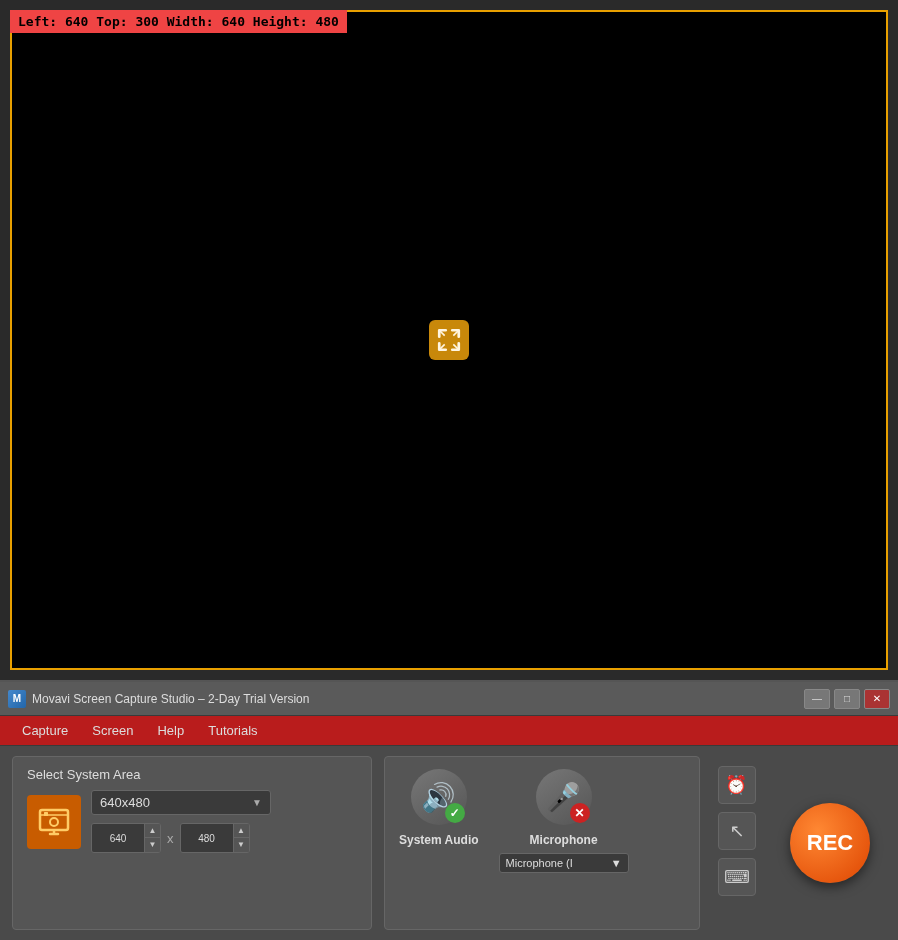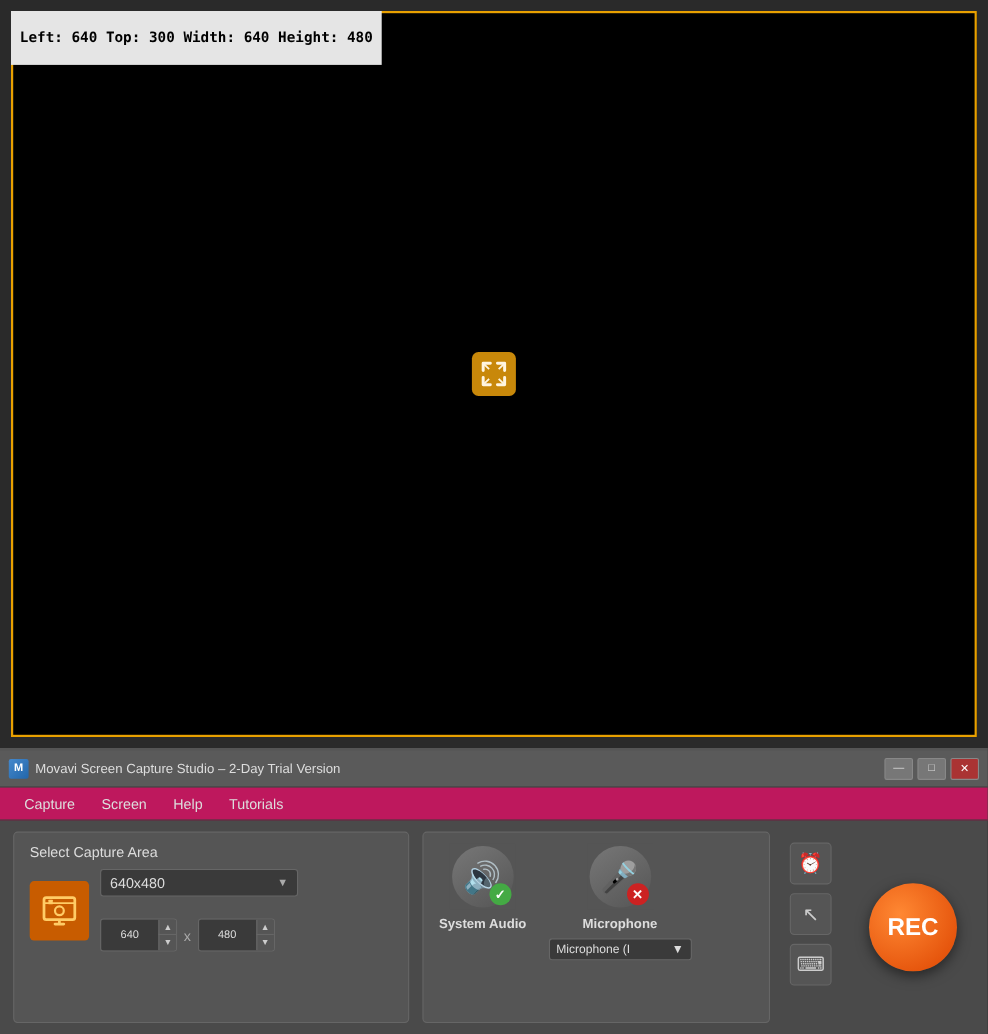--- a/index.html
+++ b/index.html
@@ -26,25 +26,25 @@
       right: 10px;
       bottom: 10px;
       border: 2px solid #e8a000;
       background: #000;
     }
 
     .position-label {
       position: absolute;
       top: 10px;
       left: 10px;
-      background: #e5e5e5;
+      background: #ef4444;
       color: #000;
       font-size: 13px;
       font-weight: bold;
-      padding: 17px 8px;
+      padding: 4px 8px;
       font-family: monospace;
       z-index: 10;
     }
 
     .expand-icon {
       position: absolute;
       top: 50%;
       left: 50%;
       transform: translate(-50%, -50%);
       width: 40px;
@@ -126,21 +126,21 @@
     }
 
     .title-btn.close {
       background: #aa3333;
       color: white;
     }
 
     
     .menu-bar {
       height: 30px;
-      background: #be185d;
+      background: #b91c1c;
       display: flex;
       align-items: center;
       padding: 0 12px;
       gap: 4px;
       border-bottom: 1px solid #3a3a3a;
     }
 
     .menu-item {
       color: #ddd;
       font-size: 13px;
@@ -195,21 +195,21 @@
     }
 
     .capture-screen-btn svg {
       width: 32px;
       height: 32px;
     }
 
     .capture-right {
       display: flex;
       flex-direction: column;
-      gap: 20px;
+      gap: 8px;
     }
 
     .resolution-dropdown {
       display: flex;
       align-items: center;
       background: #3a3a3a;
       border: 1px solid #666;
       border-radius: 3px;
       padding: 4px 8px;
       color: #ddd;
@@ -473,21 +473,21 @@
   <div class="menu-bar">
     <div class="menu-item">Capture</div>
     <div class="menu-item">Screen</div>
     <div class="menu-item">Help</div>
     <div class="menu-item">Tutorials</div>
   </div>
 
   <div class="controls-area">
 
     <div class="capture-section">
-      <span class="section-title">Select Capture Area</span>
+      <span class="section-title">Select System Area</span>
       <div class="capture-controls">
         <button class="capture-screen-btn">
           <svg viewBox="0 0 32 32" fill="none">
             <rect x="2" y="4" width="28" height="20" rx="2" stroke="#ffcc66" stroke-width="2.5" fill="none"></rect>
             <line x1="2" y1="9" x2="30" y2="9" stroke="#ffcc66" stroke-width="1.5"></line>
             <rect x="6" y="6" width="4" height="4" rx="0.5" fill="#ffcc66"></rect>
             <circle cx="16" cy="16" r="4" stroke="#ffcc66" stroke-width="2"></circle>
             <line x1="12" y1="28" x2="20" y2="28" stroke="#ffcc66" stroke-width="2.5" stroke-linecap="round"></line>
             <line x1="16" y1="24" x2="16" y2="28" stroke="#ffcc66" stroke-width="2.5"></line>
           </svg>

